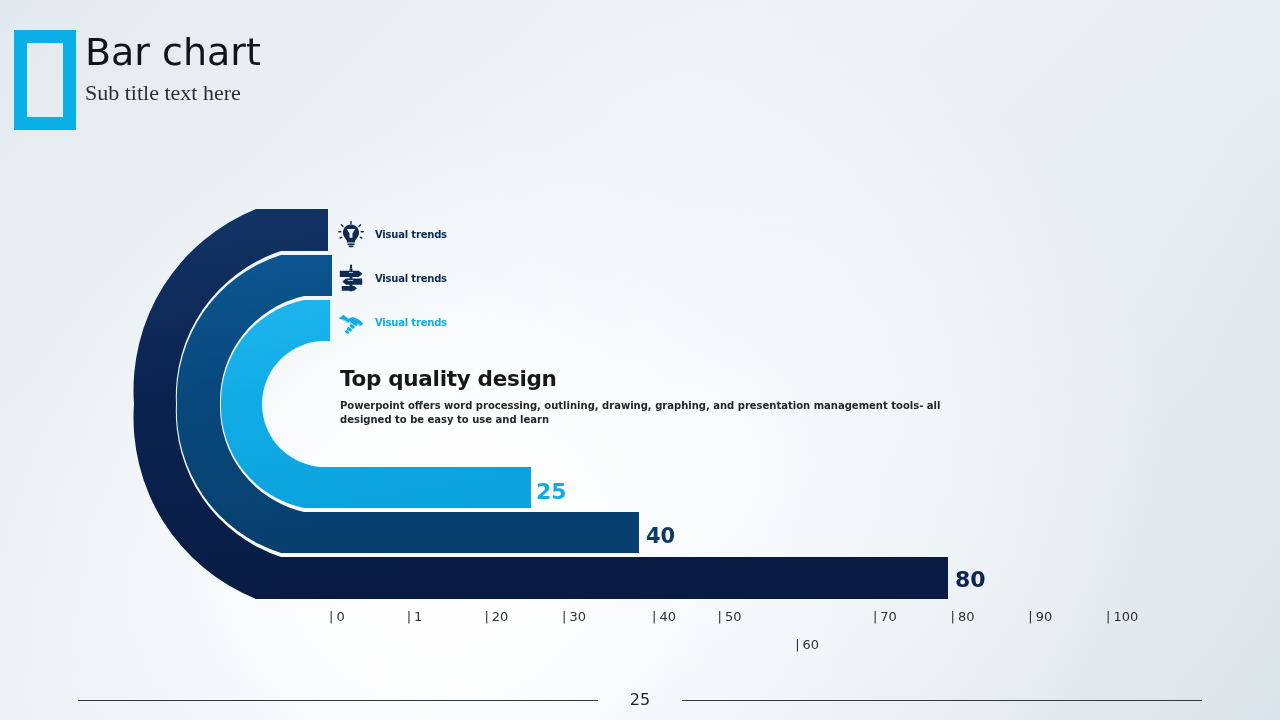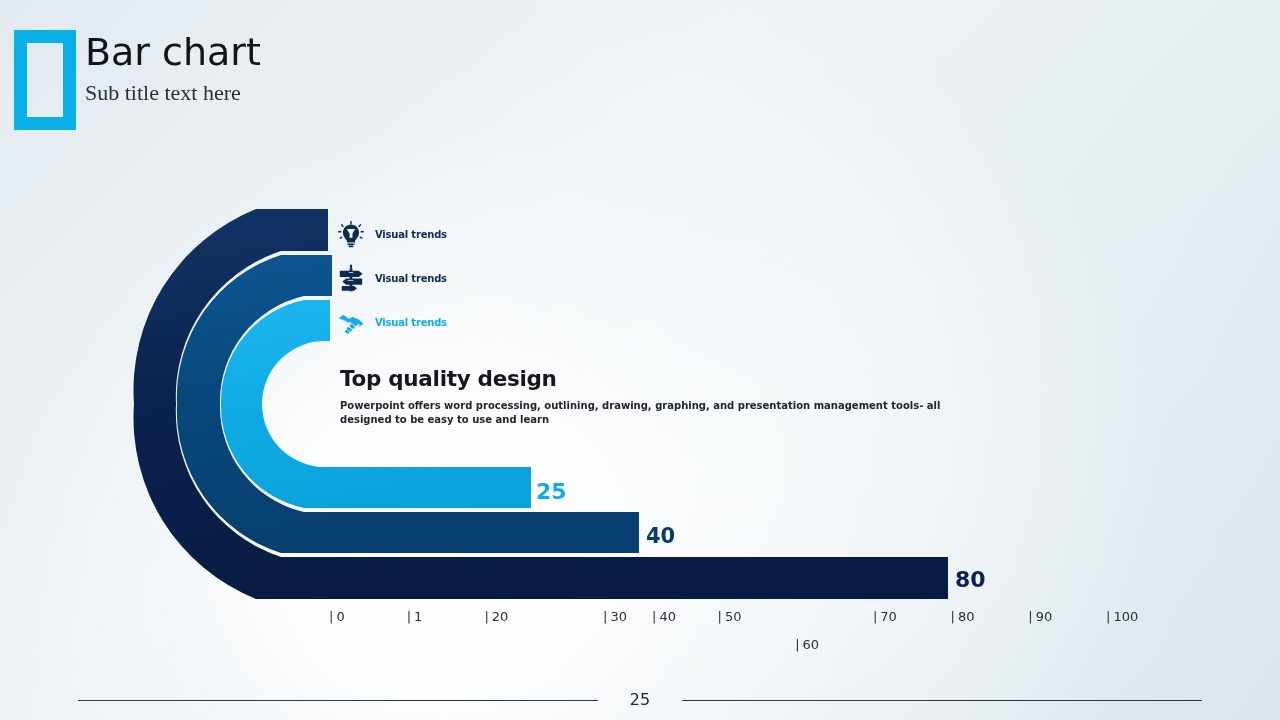--- a/index.html
+++ b/index.html
@@ -307,21 +307,21 @@
   <div class="value-label" style="left:536px; top:479px; font-size:22px; color:#11ace6;">25</div>
 
   <div class="value-label" style="left:646px; top:524px; font-size:21px; color:#0b3a68;">40</div>
 
   <div class="value-label" style="left:955px; top:567px; font-size:22px; color:#0b2350;">80</div>
 
   <div class="axis" id="axis">
       <div class="tick" style="left: 0px;"><span class="bar">|</span><span>0</span></div>
       <div class="tick" style="left: 77.7px;"><span class="bar">|</span><span>1</span></div>
       <div class="tick" style="left: 155.4px;"><span class="bar">|</span><span>20</span></div>
-      <div class="tick" style="left: 233.1px; margin-left: 41px;"><span class="bar">|</span><span>30</span></div>
+      <div class="tick" style="left: 233.1px;"><span class="bar">|</span><span>30</span></div>
       <div class="tick" style="left: 323px;"><span class="bar">|</span><span>40</span></div>
       <div class="tick" style="left: 388.5px;"><span class="bar">|</span><span>50</span></div>
       <div class="tick" style="left: 466.2px; margin-top: 28px;"><span class="bar">|</span><span>60</span></div>
       <div class="tick" style="left: 543.9px;"><span class="bar">|</span><span>70</span></div>
       <div class="tick" style="left: 621.6px;"><span class="bar">|</span><span>80</span></div>
       <div class="tick" style="left: 699.3px;"><span class="bar">|</span><span>90</span></div>
       <div class="tick" style="left: 777px; text-align: center;"><span class="bar">|</span><span>100</span></div>
     </div>
 
   <div class="footer">

